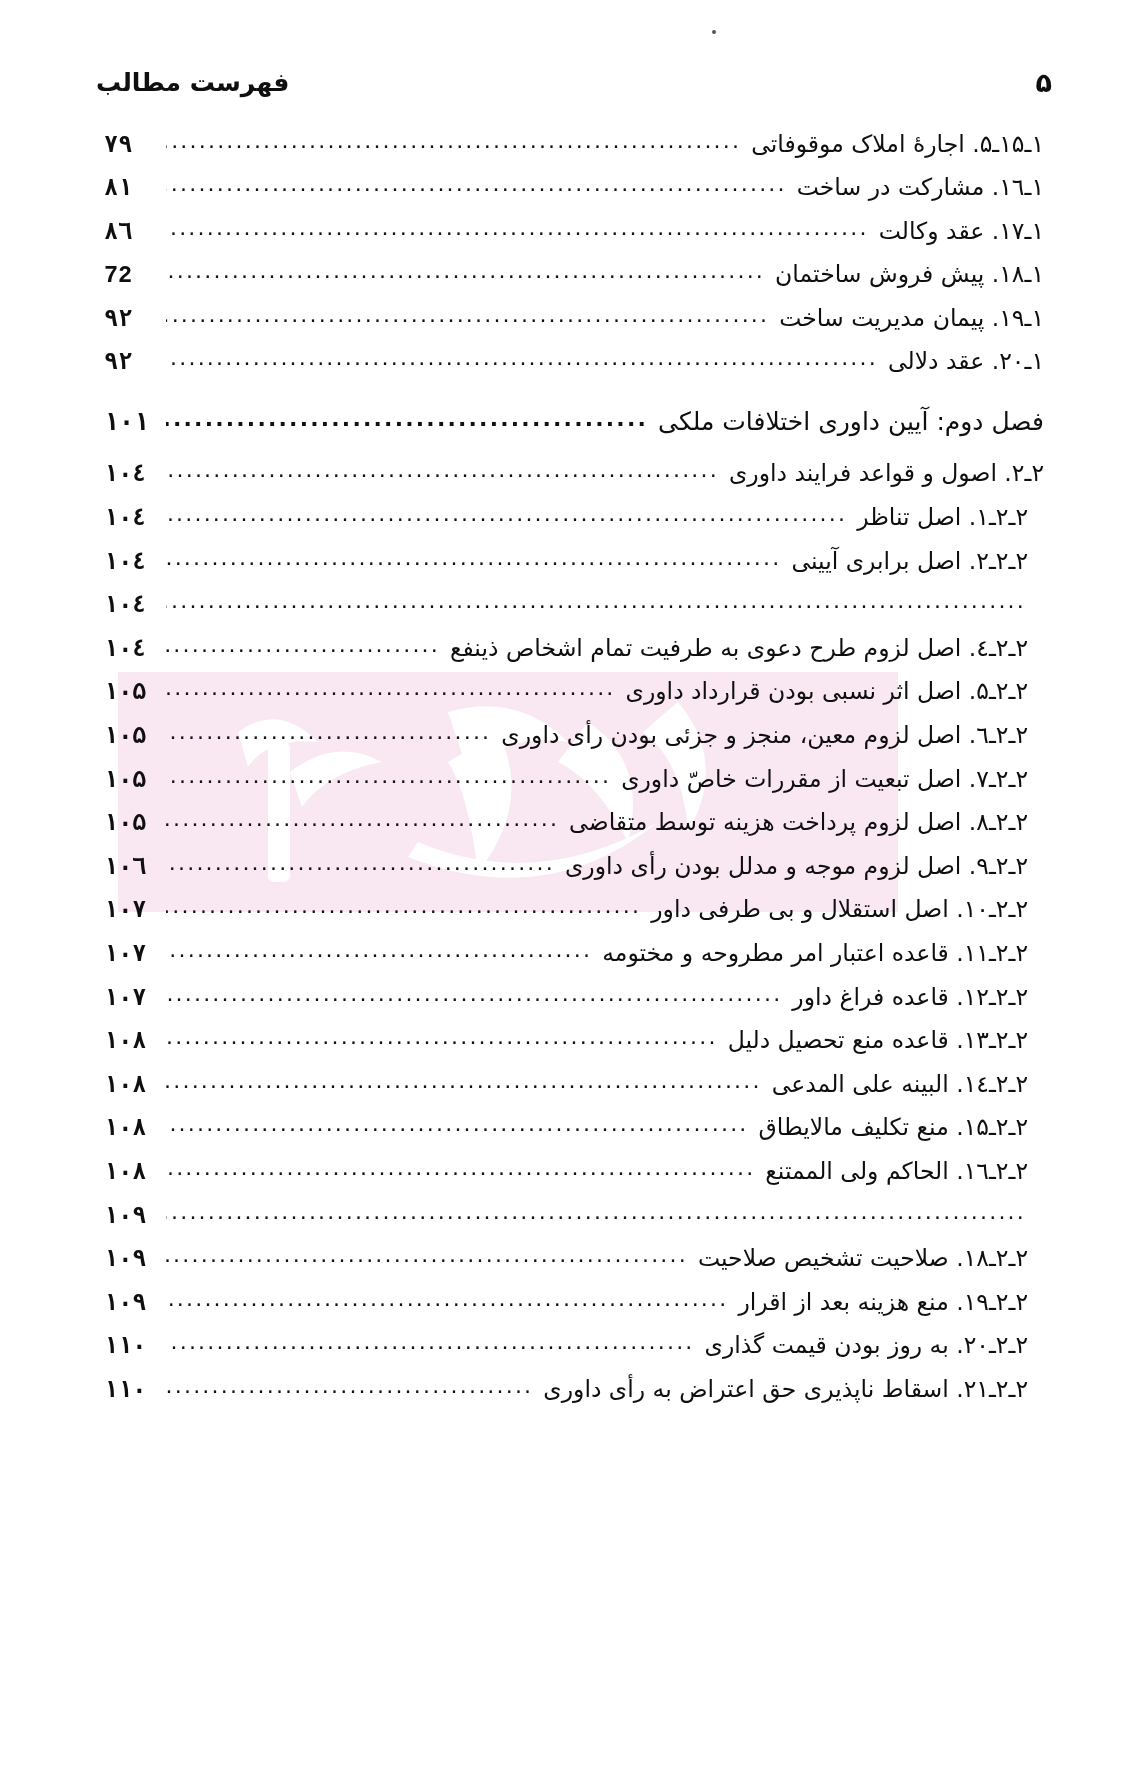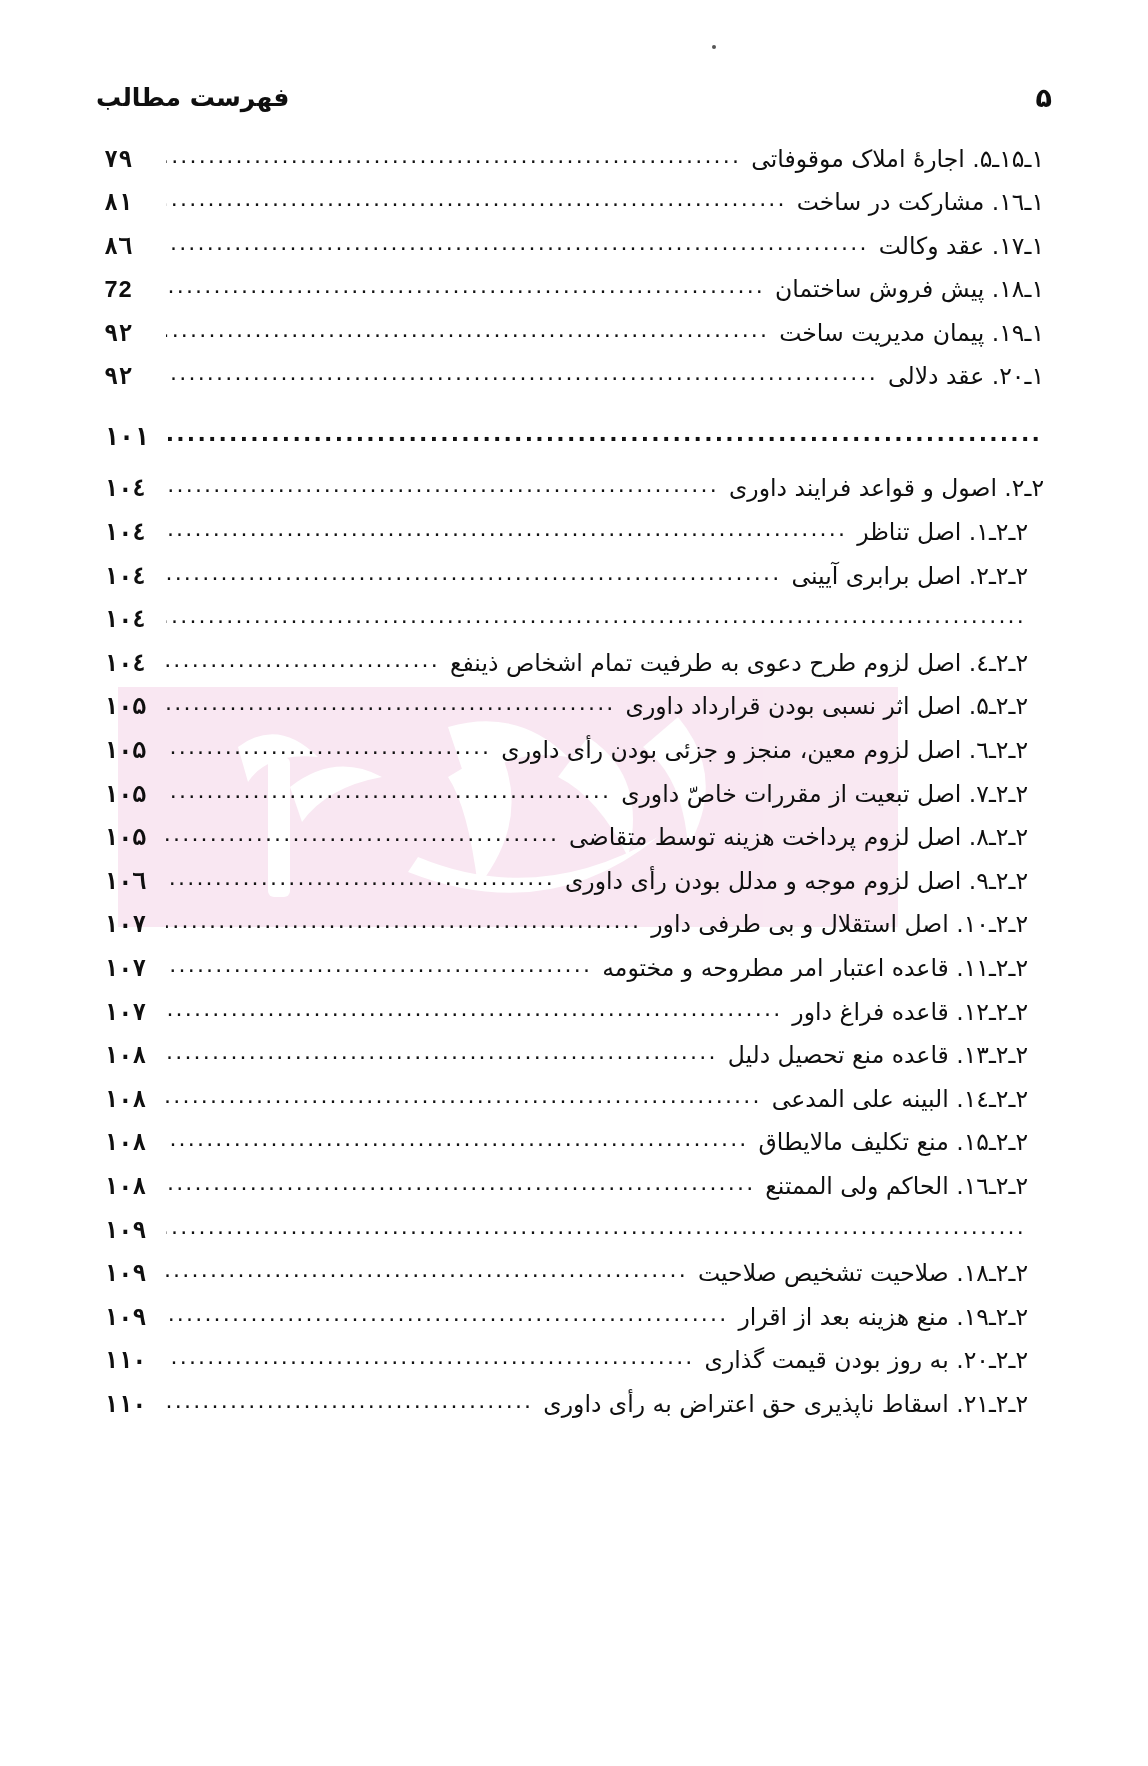--- a/index.html
+++ b/index.html
@@ -15,21 +15,20 @@
     color: #0f0f0f;
     overflow: hidden;
   }
 
   .page {
     position: relative;
     width: 1148px;
     height: 1338px;
     box-sizing: border-box;
     padding: 16px;
-    margin-top: 15px;
   }
 
   
   .top-dot {
     position: absolute;
     top: 30px;
     left: 712px;
     width: 4px;
     height: 4px;
     background: #555;
@@ -196,20 +195,21 @@
       <span class="pg">۹۲</span>
     </div>
 
     <div class="toc-row lvl1">
       <span class="label">۱ـ۲۰. عقد دلالی</span>
       <span class="dots"></span>
       <span class="pg">۹۲</span>
     </div>
 
     <div class="toc-row chapter">
+      <span class="label">فصل دوم: آیین داوری اختلافات ملکی</span>
       <span class="dots"></span>
       <span class="pg">۱۰۱</span>
     </div>
 
     <div class="toc-row lvl1">
       <span class="label">۲ـ۲. اصول و قواعد فرایند داوری</span>
       <span class="dots"></span>
       <span class="pg">۱۰٤</span>
     </div>
 

